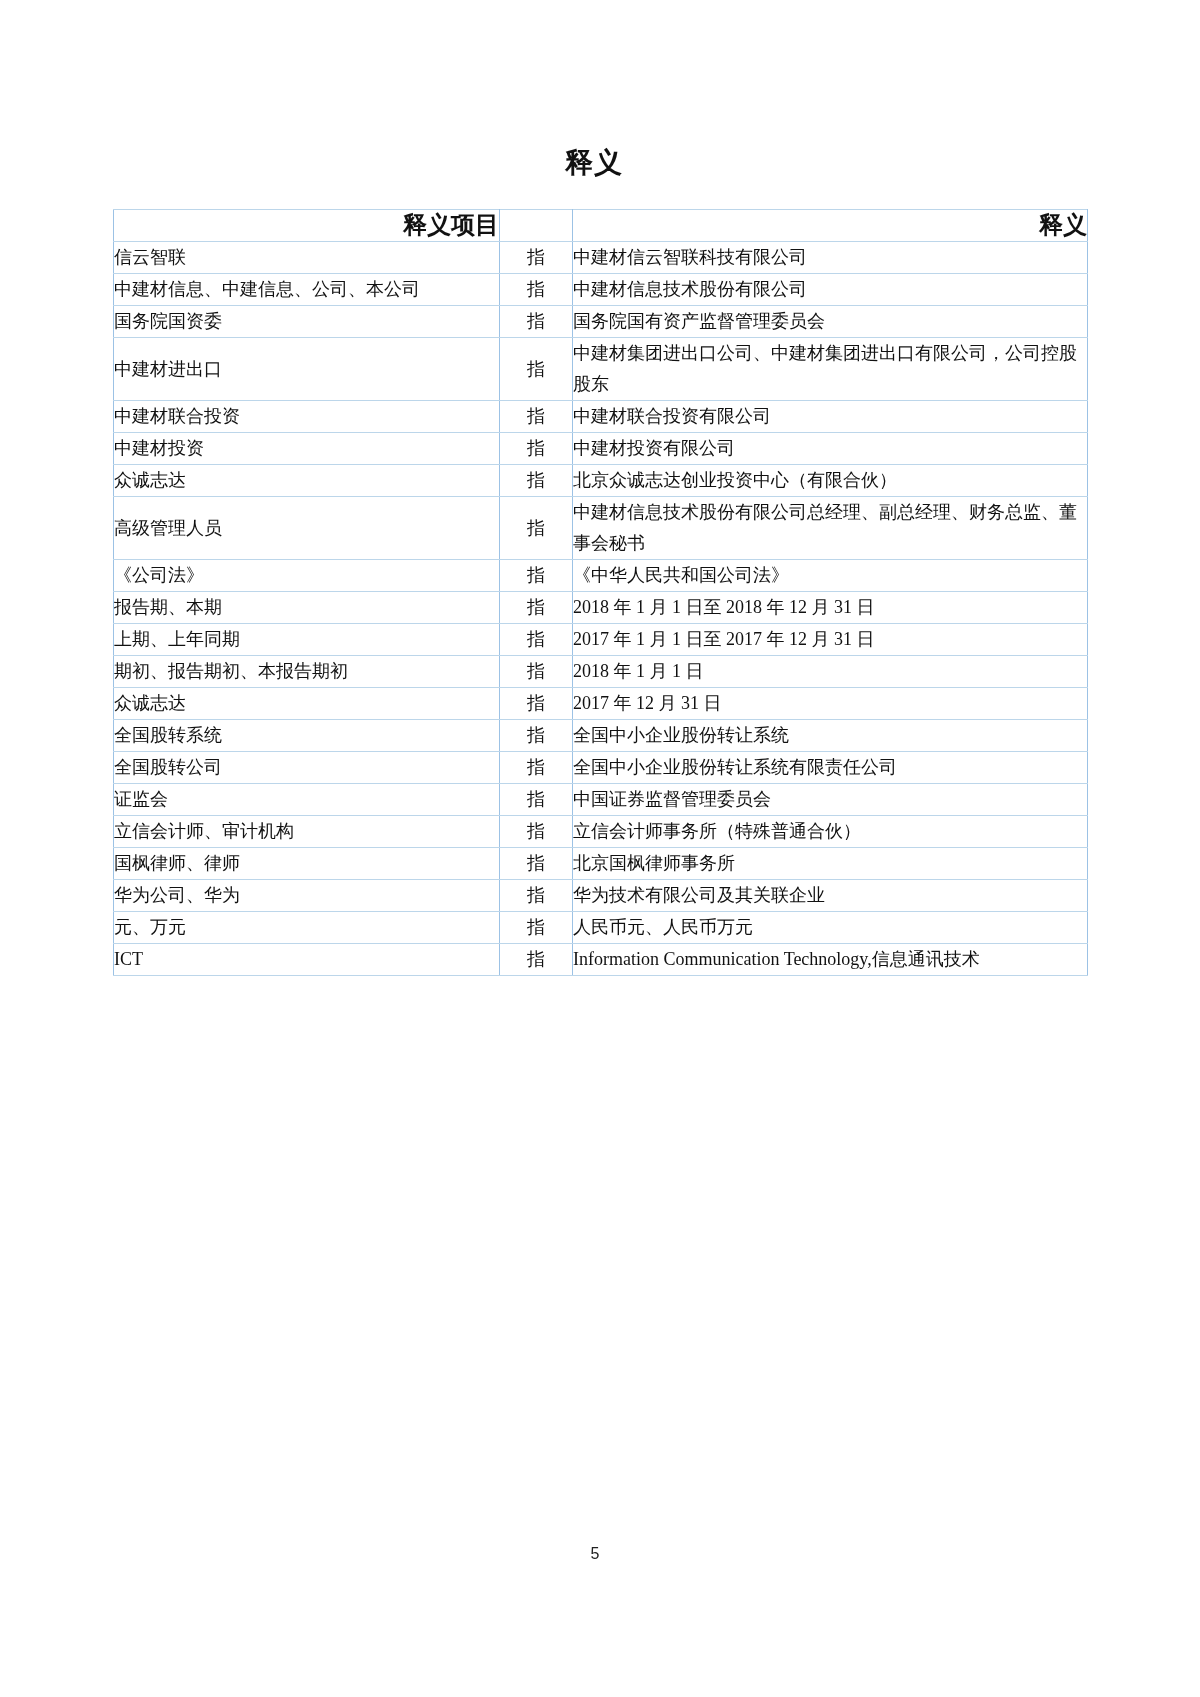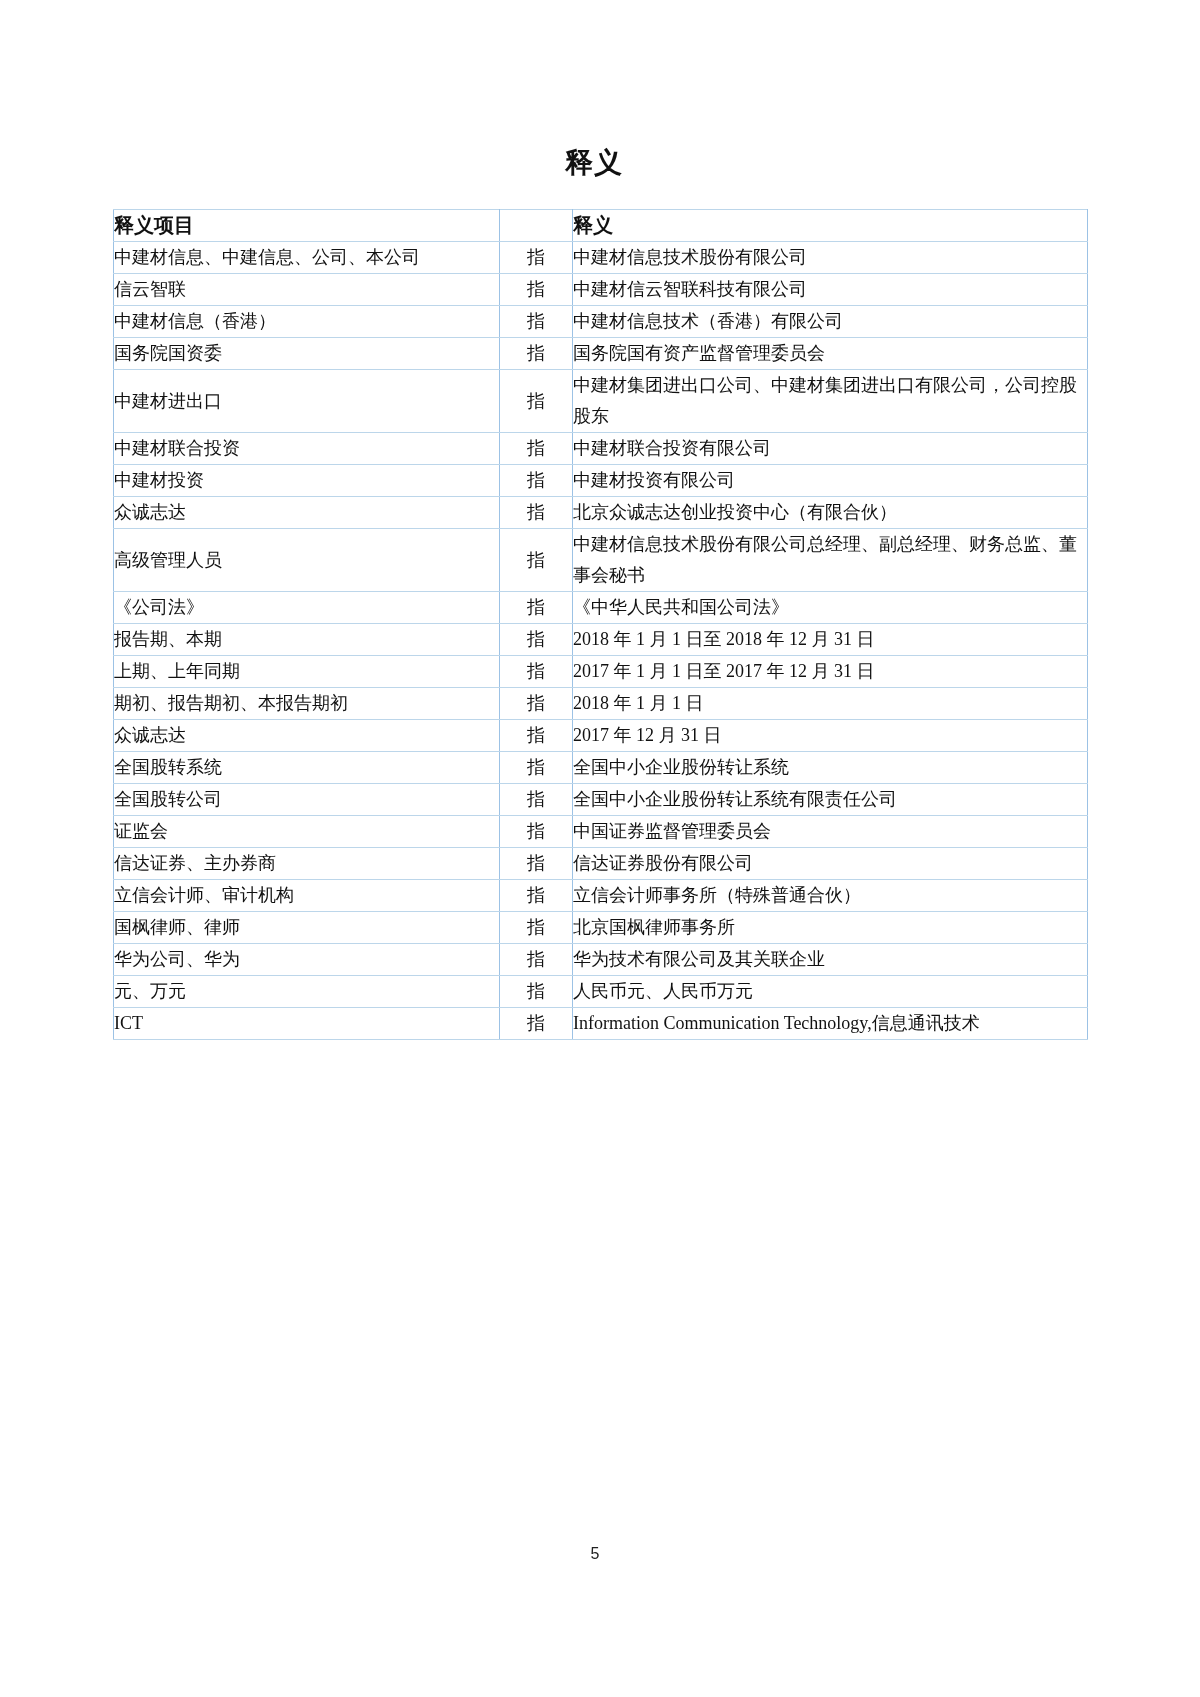--- a/index.html
+++ b/index.html
@@ -44,22 +44,22 @@
     border-top-color: #BCD6EA;
     border-bottom-color: #BCD6EA;
     vertical-align: middle;
     line-height: 31px;
     padding: 0;
     overflow: hidden;
   }
   table.def-table th {
     height: 31px;
     font-weight: bold;
-    text-align: left;
-    font-size: 20px;
+    text-align: right;
+    font-size: 24px;
     font-family: Liberation Serif, serif;
   }
   table.def-table td { height: 31px; }
   td.col-term {
     text-align: left;
     padding-left: 10px;
     padding-right: 6px;
   }
   td.col-verb { text-align: center; }
   td.col-def {
@@ -94,35 +94,30 @@
     <thead>
       <tr>
         <th>释义项目</th>
         <th></th>
         <th>释义</th>
       </tr>
     </thead>
     <tbody>
 
     <tr>
+          <td class="col-term">信云智联</td>
+          <td class="col-verb">指</td>
+          <td class="col-def">中建材信云智联科技有限公司</td>
+        </tr>
+        <tr>
           <td class="col-term">中建材信息、中建信息、公司、本公司</td>
           <td class="col-verb">指</td>
           <td class="col-def">中建材信息技术股份有限公司</td>
         </tr>
         <tr>
-          <td class="col-term">信云智联</td>
-          <td class="col-verb">指</td>
-          <td class="col-def">中建材信云智联科技有限公司</td>
-        </tr>
-        <tr>
-          <td class="col-term">中建材信息（香港）</td>
-          <td class="col-verb">指</td>
-          <td class="col-def">中建材信息技术（香港）有限公司</td>
-        </tr>
-        <tr>
           <td class="col-term">国务院国资委</td>
           <td class="col-verb">指</td>
           <td class="col-def">国务院国有资产监督管理委员会</td>
         </tr>
         <tr>
           <td class="col-term">中建材进出口</td>
           <td class="col-verb">指</td>
           <td class="col-def">中建材集团进出口公司、中建材集团进出口有限公司，公司控股股东</td>
         </tr>
         <tr>
@@ -177,25 +172,20 @@
         </tr>
         <tr>
           <td class="col-term">全国股转公司</td>
           <td class="col-verb">指</td>
           <td class="col-def">全国中小企业股份转让系统有限责任公司</td>
         </tr>
         <tr>
           <td class="col-term">证监会</td>
           <td class="col-verb">指</td>
           <td class="col-def">中国证券监督管理委员会</td>
-        </tr>
-        <tr>
-          <td class="col-term">信达证券、主办券商</td>
-          <td class="col-verb">指</td>
-          <td class="col-def">信达证券股份有限公司</td>
         </tr>
         <tr>
           <td class="col-term">立信会计师、审计机构</td>
           <td class="col-verb">指</td>
           <td class="col-def">立信会计师事务所（特殊普通合伙）</td>
         </tr>
         <tr>
           <td class="col-term">国枫律师、律师</td>
           <td class="col-verb">指</td>
           <td class="col-def">北京国枫律师事务所</td>

